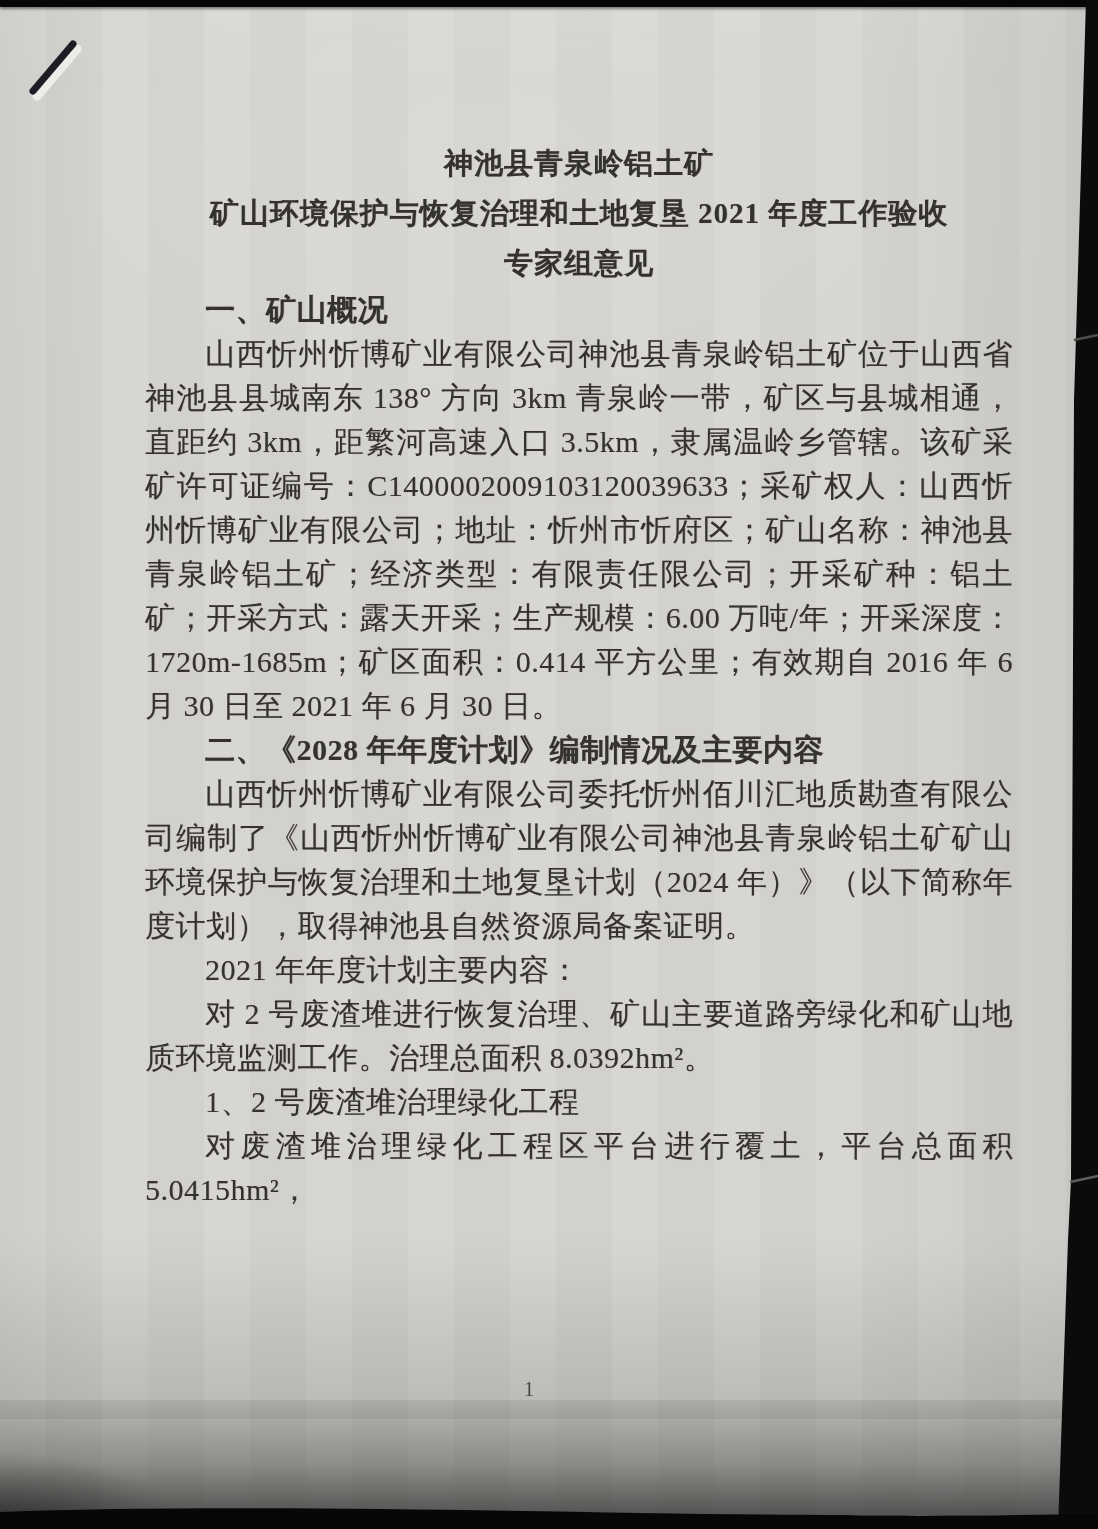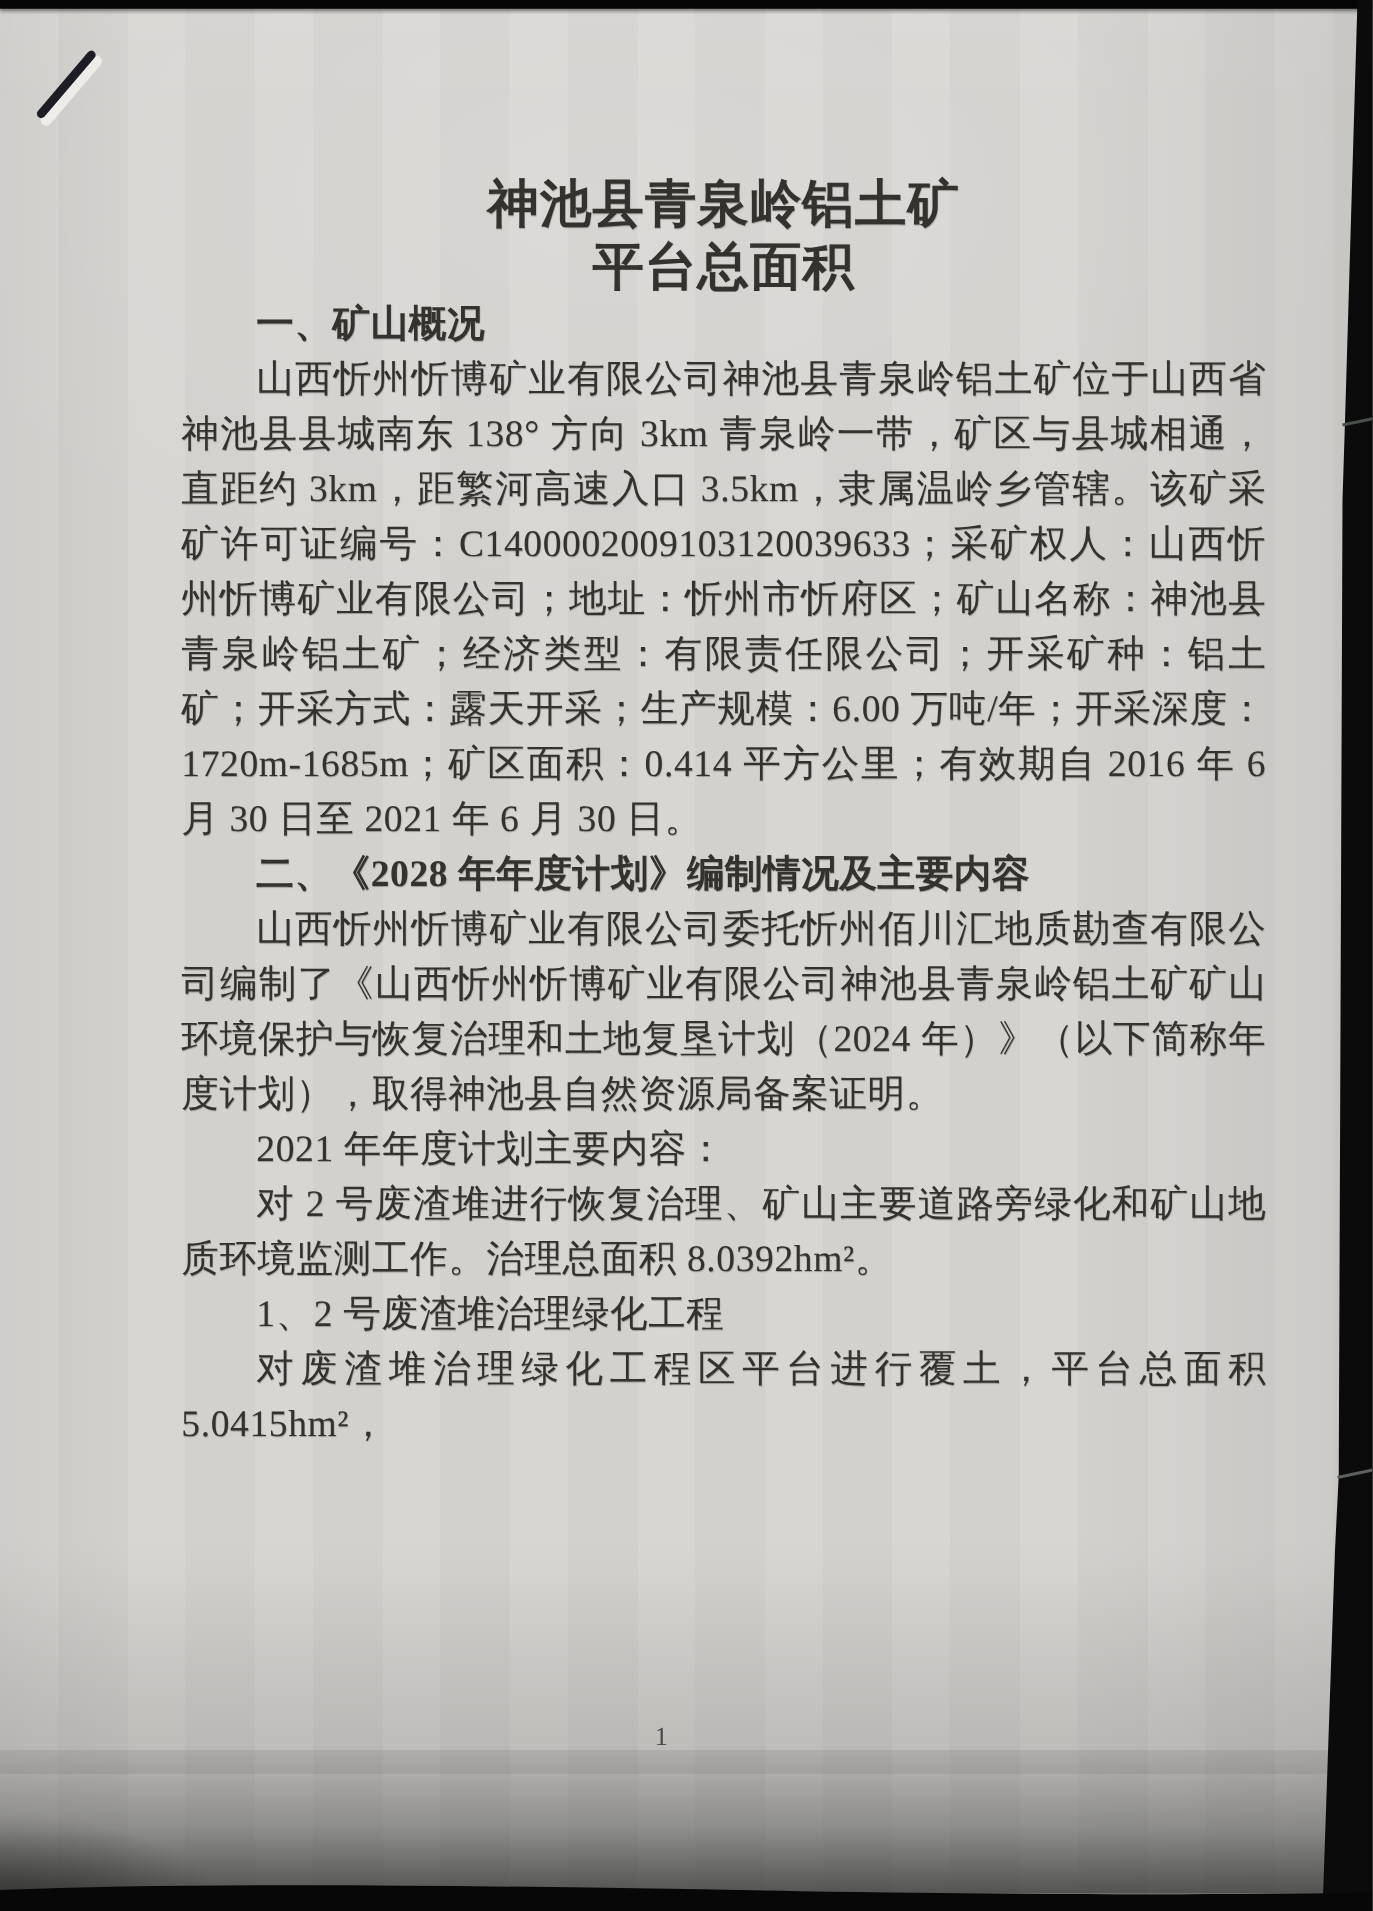--- a/index.html
+++ b/index.html
@@ -45,21 +45,21 @@
   .edges-svg{position:absolute;inset:0;pointer-events:none;}
   
   .doc-body{
     position:absolute;left:145px;top:138px;width:868px;
     color:var(--ink);
     font-size:30px;line-height:44px;letter-spacing:0.5px;
     text-align:justify;
     text-shadow:0.4px 0.4px 0.7px rgba(52,50,46,0.35);
   }
   .title-line{
-    text-align:center;font-weight:bold;font-size:41px;line-height:50px;letter-spacing:1px;
+    text-align:center;font-weight:bold;font-size:29px;line-height:50px;letter-spacing:1px;
   }
   .para{margin:0;text-indent:2em;}
   .heading{font-weight:bold;}
   .page-number{
     position:absolute;left:507px;top:1376px;width:44px;text-align:center;
     font-size:21px;line-height:26px;color:var(--pn-ink);
     font-family:"Liberation Serif","DejaVu Serif",serif;
   }
   .staple{position:absolute;left:20px;top:30px;}
 </style>
@@ -70,21 +70,22 @@
 
   <div class="paper"></div>
 
   <svg class="staple" width="74" height="76" viewBox="0 0 74 76">
     <line x1="14" y1="62" x2="54" y2="15" stroke="#f3f2ef" stroke-width="9" stroke-linecap="round" opacity="0.85" transform="translate(3,4)"></line>
     <line x1="13" y1="61" x2="53" y2="14" stroke="#1e1d26" stroke-width="7" stroke-linecap="round"></line>
   </svg>
 
   <div class="doc-body">
     <div class="title-line">神池县青泉岭铝土矿</div>
-    <div class="title-line">平台总面积</div>
+    <div class="title-line">矿山环境保护与恢复治理和土地复垦 2021 年度工作验收</div>
+    <div class="title-line">专家组意见</div>
 
 
     <p class="para heading">一、矿山概况</p>
 
     <p class="para">山西忻州忻博矿业有限公司神池县青泉岭铝土矿位于山西省神池县县城南东 138° 方向 3km 青泉岭一带，矿区与县城相通，直距约 3km，距繁河高速入口 3.5km，隶属温岭乡管辖。该矿采矿许可证编号：C1400002009103120039633；采矿权人：山西忻州忻博矿业有限公司；地址：忻州市忻府区；矿山名称：神池县青泉岭铝土矿；经济类型：有限责任限公司；开采矿种：铝土矿；开采方式：露天开采；生产规模：6.00 万吨/年；开采深度：1720m-1685m；矿区面积：0.414 平方公里；有效期自 2016 年 6 月 30 日至 2021 年 6 月 30 日。</p>
 
     <p class="para heading">二、《2028 年年度计划》编制情况及主要内容</p>
 
     <p class="para">山西忻州忻博矿业有限公司委托忻州佰川汇地质勘查有限公司编制了《山西忻州忻博矿业有限公司神池县青泉岭铝土矿矿山环境保护与恢复治理和土地复垦计划（2024 年）》（以下简称年度计划），取得神池县自然资源局备案证明。</p>
 

